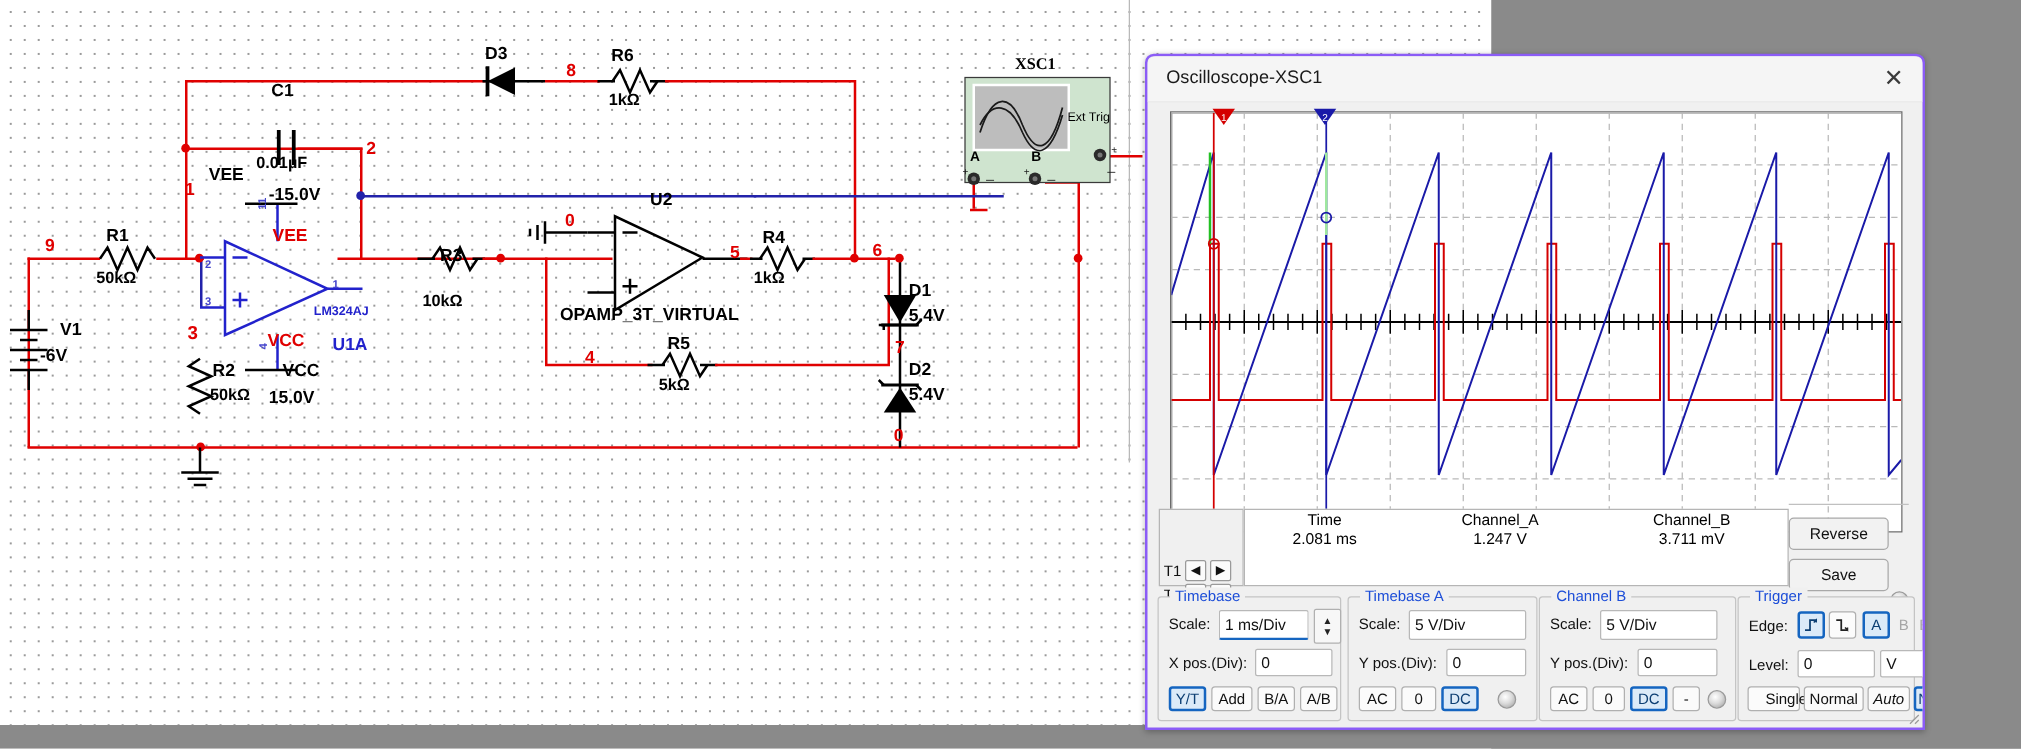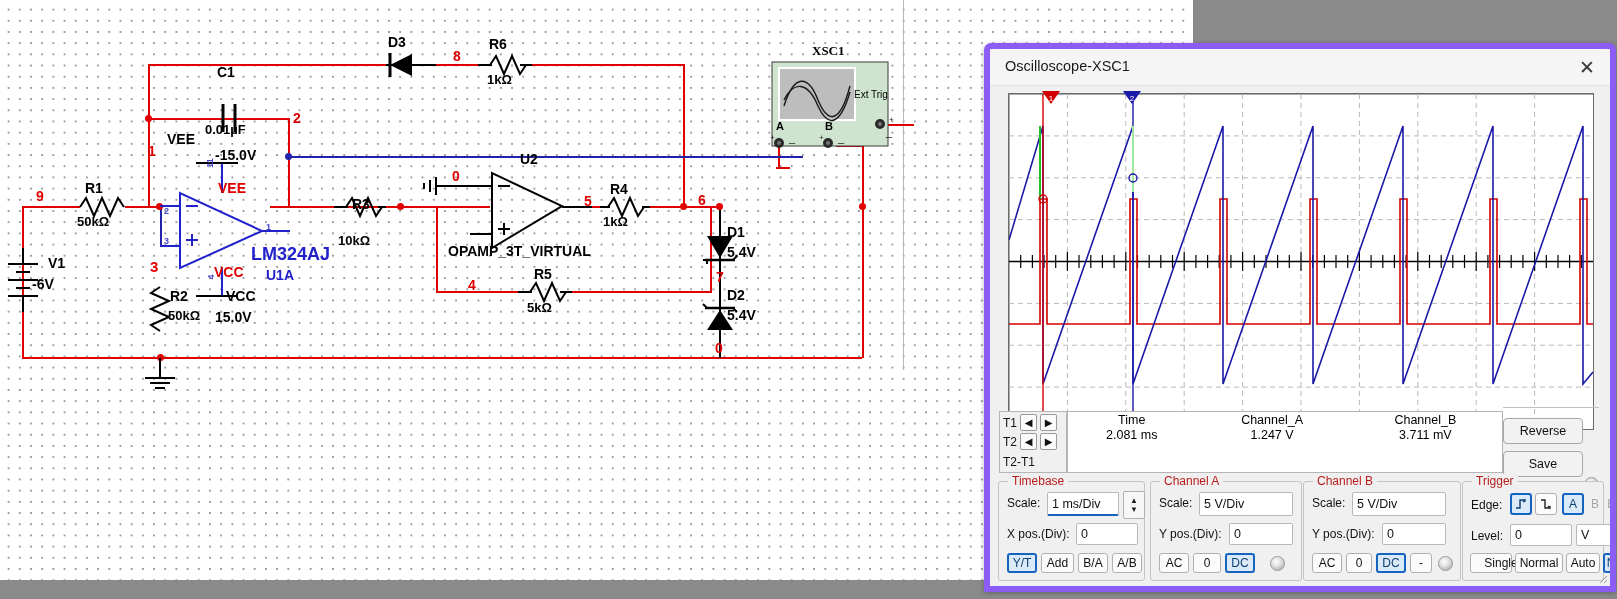--- a/index.html
+++ b/index.html
@@ -33,23 +33,23 @@
   .node{position:absolute;width:7px;height:7px;border-radius:50%;background:#e00000;}
   .nodeb{position:absolute;width:7px;height:7px;border-radius:50%;background:#2222aa;}
 
   .lbl{position:absolute;font-weight:bold;color:#000;white-space:nowrap;}
   .lbl-red{color:#e00000;}
   .lbl-blue{color:#2222cc;}
   .pin{position:absolute;font-size:9px;color:#4444cc;font-weight:bold;}
 
   
   #scope{
-    position:absolute;left:984px;top:43px;width:620px;height:537px;
+    position:absolute;left:916px;top:43px;width:620px;height:537px;
     background:#f0f0f0;
-    border:6px solid #8b5cf6;
+    border:2px solid #8b5cf6;
     border-radius:7px 7px 0 0;
     box-shadow:0 1px 5px rgba(0,0,0,.28);
     overflow:hidden;
   }
   #scope-titlebar{
     position:absolute;left:0;top:0;width:620px;height:36px;
     background:#f5f5f5;border-bottom:1px solid #e2e2e2;
     border-radius:7px 7px 0 0;
   }
   #scope-title{
@@ -74,21 +74,21 @@
   }
   #grid{position:absolute;left:0;top:0;width:100%;height:100%;}
 
   
   #readout-wrap{position:absolute;left:9px;top:362px;width:602px;height:60px;}
   #t-nav{
     position:absolute;left:0;top:0;width:66px;height:60px;
     background:#f0f0f0;border:1px solid #b5b5b5;
     font-size:12px;color:#111;
   }
-  .t-row{position:absolute;left:3px;height:17px;display:flex;align-items:center;gap:3px;}
+  .t-row{position:absolute;left:3px;height:17px;display:flex;align-items:center;gap:3px;margin-top:38px;}
   .arrowbtn{
     width:15px;height:15px;border:1px solid #9a9a9a;background:#fbfbfb;border-radius:2px;
     display:flex;align-items:center;justify-content:center;font-size:10px;line-height:1;color:#111;cursor:pointer;
   }
   #readout{
     position:absolute;left:68px;top:0;width:434px;height:60px;
     background:#ffffff;border:1px solid #b5b5b5;
     font-size:12.5px;color:#000;
   }
   #readout table{width:100%;border-collapse:collapse;}
@@ -107,21 +107,21 @@
     background:radial-gradient(circle at 40% 35%,#ffffff 0%,#dcdcdc 45%,#9c9c9c 100%);
     border:1px solid #9a9a9a;
   }
   #sep-line{position:absolute;left:513px;top:358px;width:96px;height:1px;background:#c0c0c0;}
 
   
   .panel{
     position:absolute;border:1px solid #c4c4c4;border-radius:3px;background:#f0f0f0;
   }
   .panel-title{
-    position:absolute;top:-8px;left:9px;background:#f0f0f0;padding:0 4px;font-size:12px;color:#b91c1c;
+    position:absolute;top:-8px;left:9px;background:#f0f0f0;padding:0 4px;font-size:12px;color:#1d4ed8;
   }
   .fld{
     position:absolute;background:#ffffff;border:1px solid #b8b8b8;border-radius:2px;
     font-size:12.5px;color:#111;display:flex;align-items:center;padding-left:4px;box-sizing:border-box;
   }
   .fld.focus{border-bottom:2px solid #1565c0;}
   .cap{position:absolute;font-size:12px;color:#111;}
   .minibtn{
     position:absolute;height:20px;border:1px solid #b0b0b0;border-radius:3px;background:#fbfbfb;
     font-size:12px;color:#111;display:flex;align-items:center;justify-content:center;cursor:pointer;box-sizing:border-box;
@@ -317,21 +317,21 @@
   <div class="lbl lbl-red" style="left:150px;top:258px;font-size:15px;">3</div>
   <div class="lbl" style="left:170px;top:288px;font-size:14px;">R2</div>
   <div class="lbl" style="left:168px;top:308px;font-size:13px;">50kΩ</div>
   <div class="lbl lbl-red" style="left:148px;top:143px;font-size:14px;">1</div>
   <div class="lbl" style="left:167px;top:131px;font-size:14px;">VEE</div>
   <div class="lbl" style="left:215px;top:147px;font-size:14px;">-15.0V</div>
   <div class="lbl lbl-red" style="left:218px;top:180px;font-size:14px;">VEE</div>
   <div class="lbl lbl-red" style="left:214px;top:264px;font-size:14px;">VCC</div>
   <div class="lbl" style="left:226px;top:288px;font-size:14px;">VCC</div>
   <div class="lbl" style="left:215px;top:309px;font-size:14px;">15.0V</div>
-  <div class="lbl lbl-blue" style="left:251px;top:244px;font-size:18px;">LM324AJ</div>
+  <div class="lbl lbl-blue" style="left:251px;top:244px;font-size:10px;">LM324AJ</div>
   <div class="lbl lbl-blue" style="left:266px;top:267px;font-size:14px;">U1A</div>
   <div class="pin" style="left:205px;top:158px;transform:rotate(-90deg);">11</div>
   <div class="pin" style="left:164px;top:206px;">2</div>
   <div class="pin" style="left:164px;top:236px;">3</div>
   <div class="pin" style="left:266px;top:222px;">1</div>
   <div class="pin" style="left:208px;top:272px;transform:rotate(-90deg);">4</div>
 
   <div class="lbl" style="left:217px;top:64px;font-size:14px;">C1</div>
   <div class="lbl" style="left:205px;top:122px;font-size:13px;">0.01µF</div>
   <div class="lbl lbl-red" style="left:293px;top:110px;font-size:14px;">2</div>
@@ -526,21 +526,21 @@
       </div>
     <div class="cap" style="left:8px;top:45px;">X pos.(Div):</div>
     <div class="fld" style="left:77px;top:41px;width:62px;height:22px;">0</div>
     <div class="minibtn sel" style="left:8px;top:71px;width:30px;">Y/T</div>
     <div class="minibtn" style="left:42px;top:71px;width:33px;">Add</div>
     <div class="minibtn" style="left:79px;top:71px;width:30px;">B/A</div>
     <div class="minibtn" style="left:113px;top:71px;width:30px;">A/B</div>
   </div>
 
   <div class="panel" style="left:160px;top:432px;width:150px;height:98px;">
-    <div class="panel-title">Channel A</div>
+    <div class="panel-title">Timebase A</div>
     <div class="cap" style="left:8px;top:14px;">Scale:</div>
     <div class="fld" style="left:48px;top:10px;width:94px;height:24px;">5  V/Div</div>
     <div class="cap" style="left:8px;top:45px;">Y pos.(Div):</div>
     <div class="fld" style="left:78px;top:41px;width:64px;height:22px;">0</div>
     <div class="minibtn" style="left:8px;top:71px;width:30px;">AC</div>
     <div class="minibtn" style="left:42px;top:71px;width:28px;">0</div>
     <div class="minibtn sel" style="left:74px;top:71px;width:30px;">DC</div>
     <div class="jack" style="left:119px;top:74px;"></div>
   </div>
 
@@ -573,21 +573,21 @@
       </svg>
     </div>
     <div class="minibtn sel" style="left:99px;top:11px;width:22px;height:22px;">A</div>
     <div class="minibtn dim" style="left:124px;top:12px;width:16px;height:20px;border:none;background:transparent;">B</div>
     <div class="minibtn dim" style="left:142px;top:12px;width:22px;height:20px;border:none;background:transparent;">Ext</div>
     <div class="cap" style="left:8px;top:47px;">Level:</div>
     <div class="fld" style="left:47px;top:42px;width:62px;height:22px;">0</div>
     <div class="fld" style="left:113px;top:42px;width:36px;height:22px;">V</div>
     <div class="minibtn" style="left:7px;top:71px;width:42px;padding-left:20px;">Single</div>
     <div class="minibtn" style="left:52px;top:71px;width:48px;">Normal</div>
-    <div class="minibtn" style="left:103px;top:71px;width:34px;">Auto</div>
+    <div class="minibtn" style="left:103px;top:71px;width:34px;font-style:italic;">Auto</div>
     <div class="minibtn sel" style="left:140px;top:71px;width:36px;">None</div>
   </div>
 
   <svg id="resize-grip" viewBox="0 0 12 12">
     <g stroke="#9a9a9a" stroke-width="1">
       <line x1="11" y1="4" x2="4" y2="11"></line>
         <line x1="11" y1="8" x2="8" y2="11"></line>
     </g>
   </svg>
 </div>

